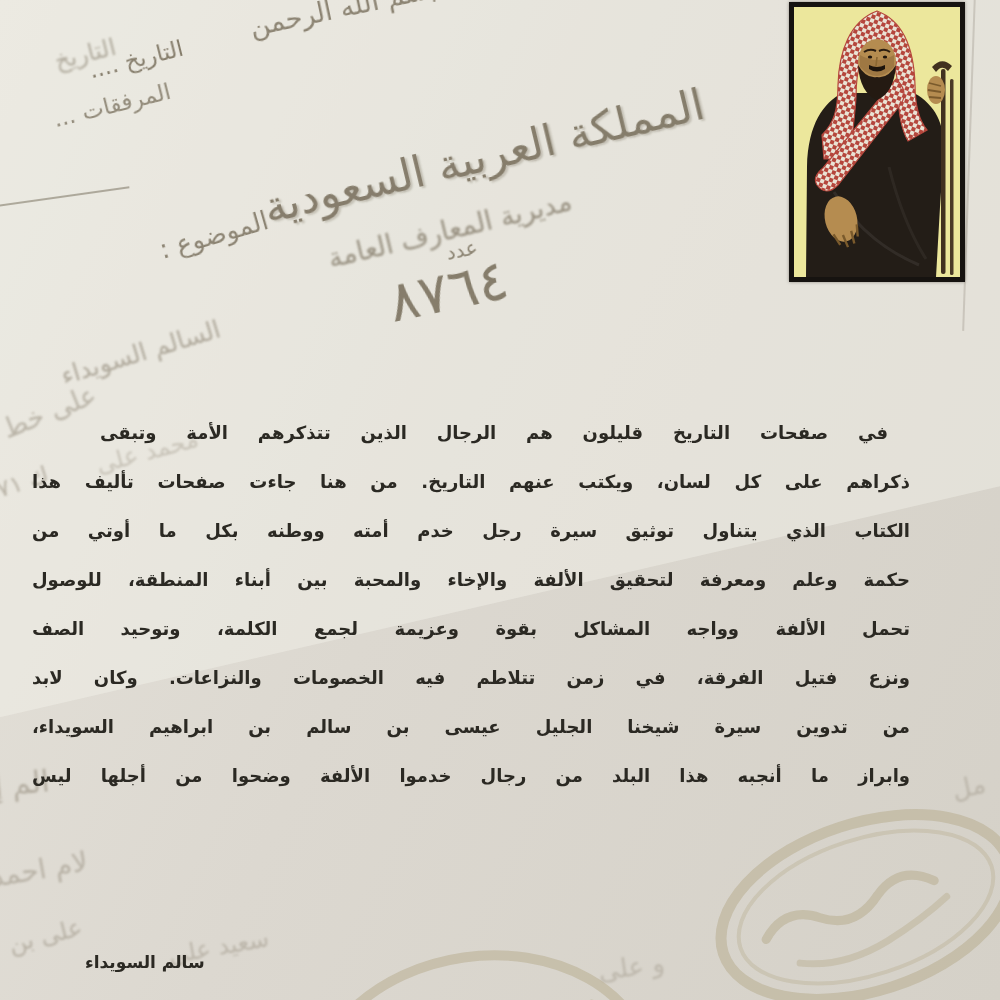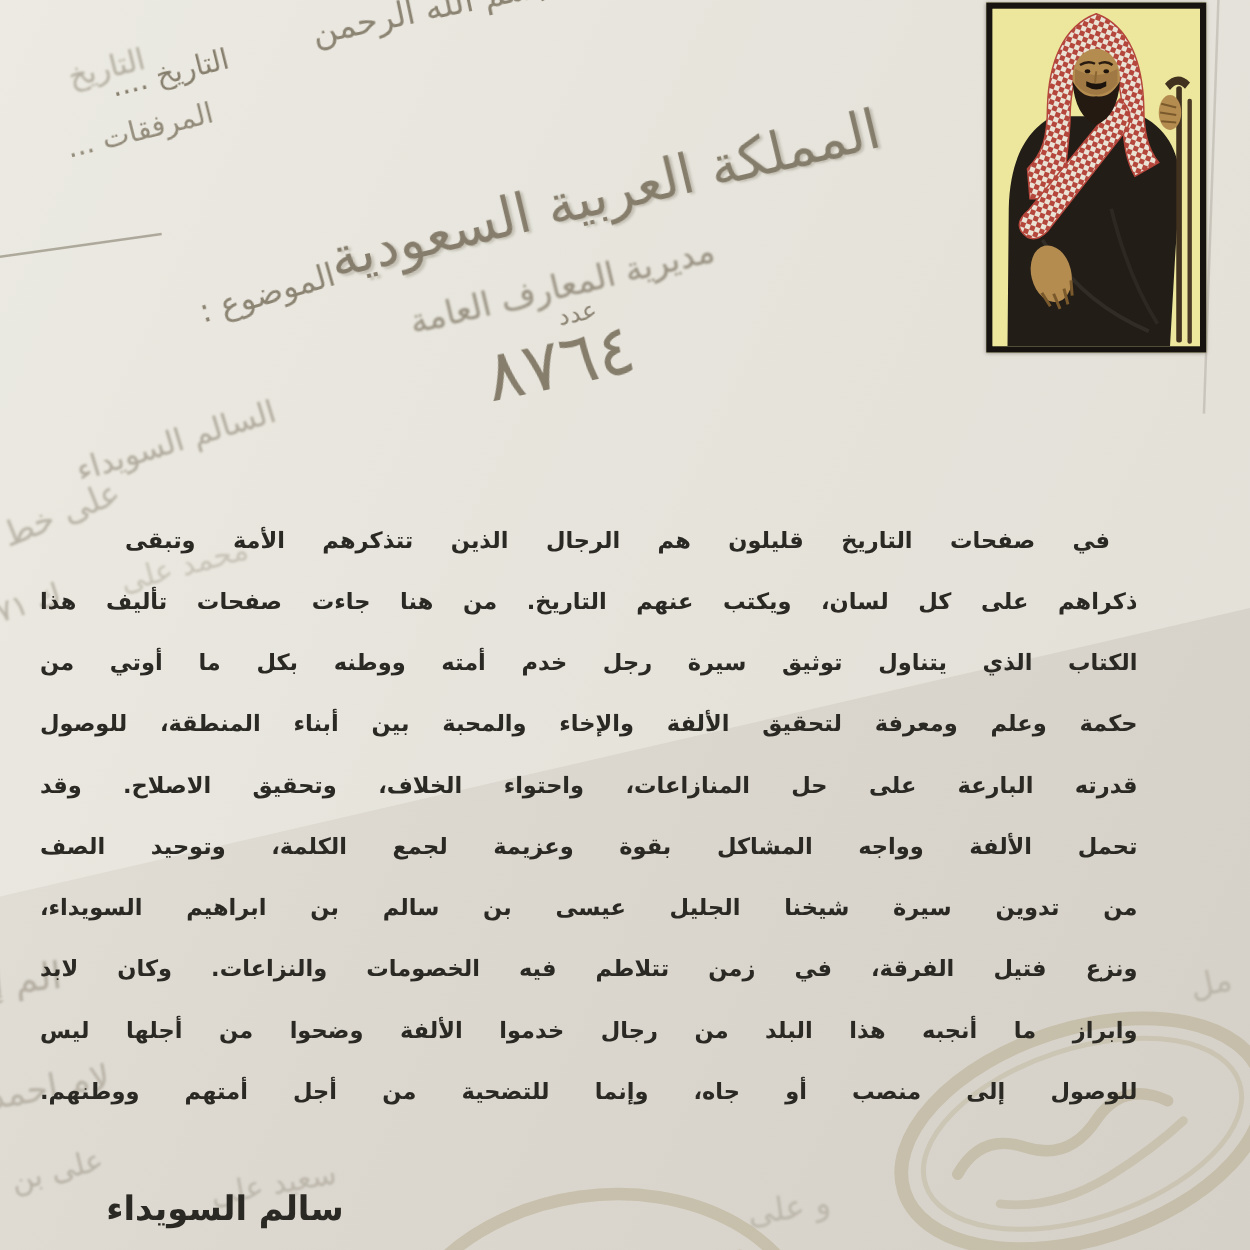--- a/index.html
+++ b/index.html
@@ -34,21 +34,21 @@
   .scr7{left:8px;top:922px;font-size:24px;transform:rotate(-14deg);opacity:.45;}
   .scr8{left:168px;top:933px;font-size:24px;transform:rotate(-10deg);opacity:.4;}
   .scr9{left:598px;top:952px;font-size:26px;transform:rotate(-8deg);opacity:.35;}
   .scr10{left:952px;top:772px;font-size:26px;transform:rotate(-12deg);opacity:.35;}
   .stamp{opacity:.9;}
   
   .body-text{left:32px;top:408px;width:878px;direction:rtl;
              color:var(--ink);font-weight:700;font-size:18px;}
   .body-text .ln{height:49px;line-height:49px;text-align:justify;text-align-last:justify;text-justify:inter-word;}
   .body-text .ln.first{padding:0 22px 0 68px;}
-  .signature{left:85px;top:952px;font-size:27px;font-weight:700;color:var(--ink);direction:rtl;filter:blur(.2px);}
+  .signature{left:85px;top:952px;font-size:17px;font-weight:700;color:var(--ink);direction:rtl;filter:blur(.2px);}
   
   .photo{left:789px;top:2px;width:166px;height:270px;border:5px solid var(--photo_border);
          box-shadow:0 0 3px rgba(60,55,45,.5);background:var(--photo_bg);}
   .photo svg{display:block;}
 </style>
 </head>
 <body>
 
 <div class="abs sheet"></div>
 <div class="abs crease"></div>
@@ -131,21 +131,19 @@
       <path d="M135,76 l12,3 M134,83 l13,2 M135,90 l12,1" stroke="#7a5a2c" stroke-width="1.8" fill="none"></path>
     </g>
   </svg>
 </div>
 
 <div class="abs body-text">
   <div class="ln first">في صفحات التاريخ قليلون هم الرجال الذين تتذكرهم الأمة وتبقى</div>
   <div class="ln">ذكراهم على كل لسان، ويكتب عنهم التاريخ. من هنا جاءت صفحات تأليف هذا</div>
   <div class="ln">الكتاب الذي يتناول توثيق سيرة رجل خدم أمته ووطنه بكل ما أوتي من</div>
   <div class="ln">حكمة وعلم ومعرفة لتحقيق الألفة والإخاء والمحبة بين أبناء المنطقة، للوصول</div>
-  <div class="ln">قدرته البارعة على حل المنازاعات، واحتواء الخلاف، وتحقيق الاصلاح. وقد</div>
   <div class="ln">تحمل الألفة وواجه المشاكل بقوة وعزيمة لجمع الكلمة، وتوحيد الصف</div>
+  <div class="ln">ونزع فتيل الفرقة، في زمن تتلاطم فيه الخصومات والنزاعات. وكان لابد</div>
   <div class="ln">من تدوين سيرة شيخنا الجليل عيسى بن سالم بن ابراهيم السويداء،</div>
-  <div class="ln">ونزع فتيل الفرقة، في زمن تتلاطم فيه الخصومات والنزاعات. وكان لابد</div>
   <div class="ln">وابراز ما أنجبه هذا البلد من رجال خدموا الألفة وضحوا من أجلها ليس</div>
-  <div class="ln">للوصول إلى منصب أو جاه، وإنما للتضحية من أجل أمتهم ووطنهم.</div>
 </div>
 
 <div class="abs signature">سالم السويداء</div>
 
 </body></html>

